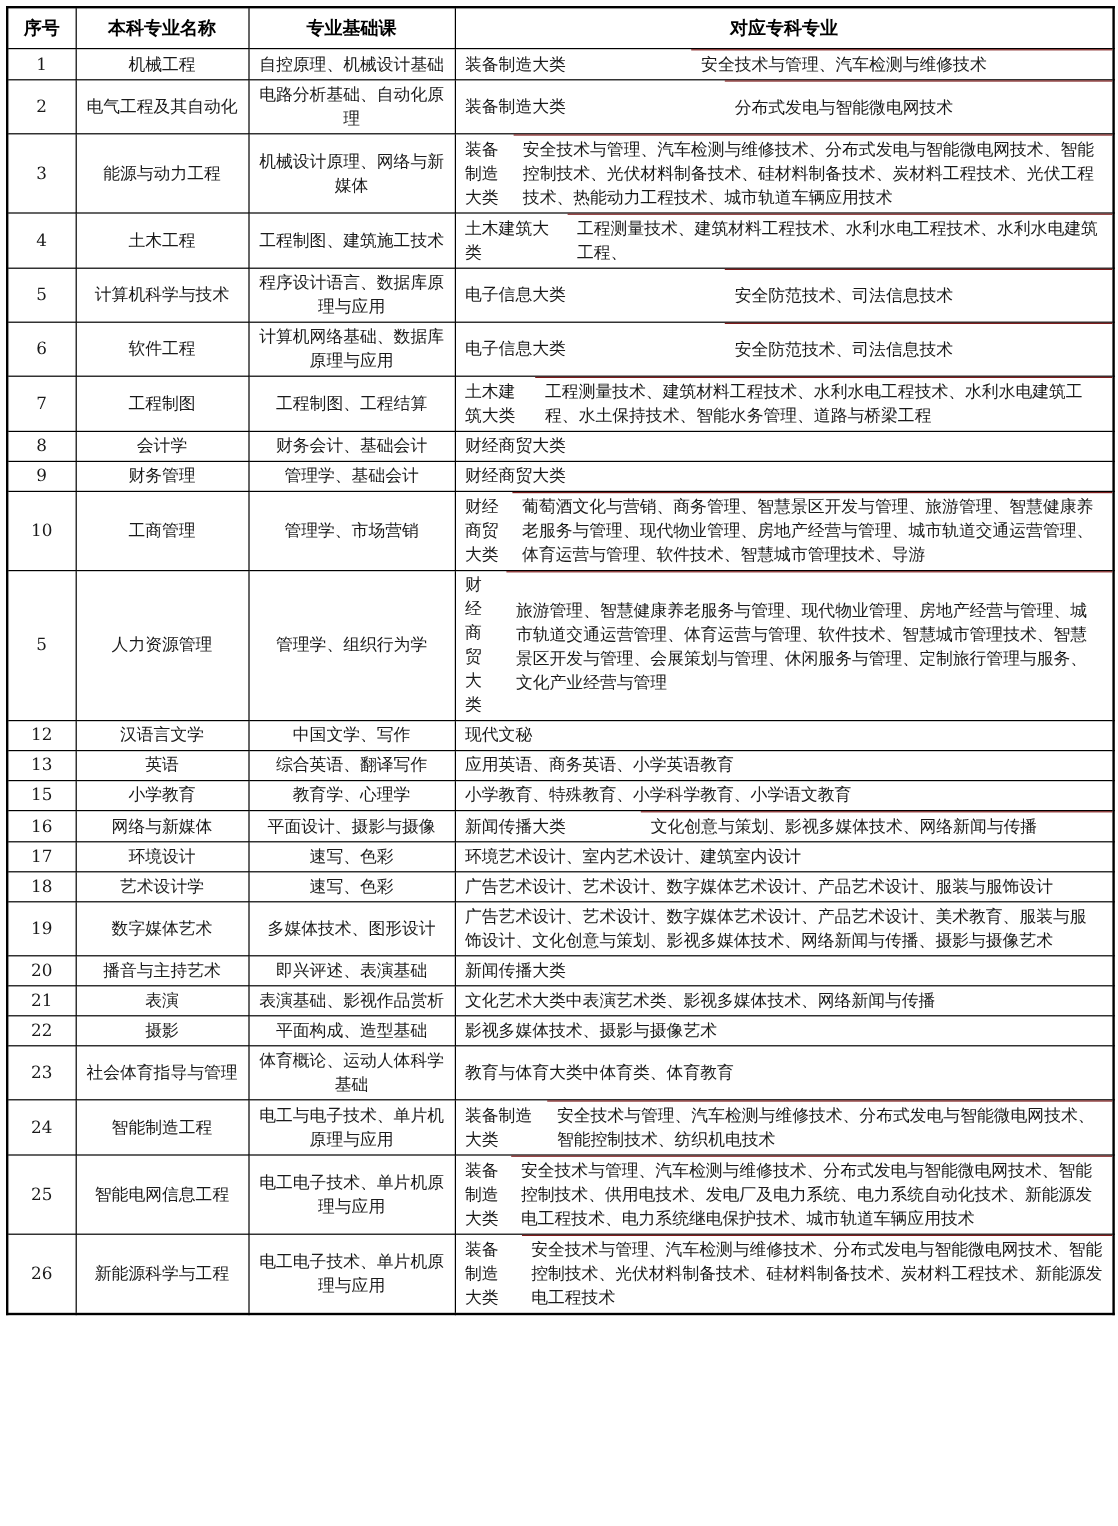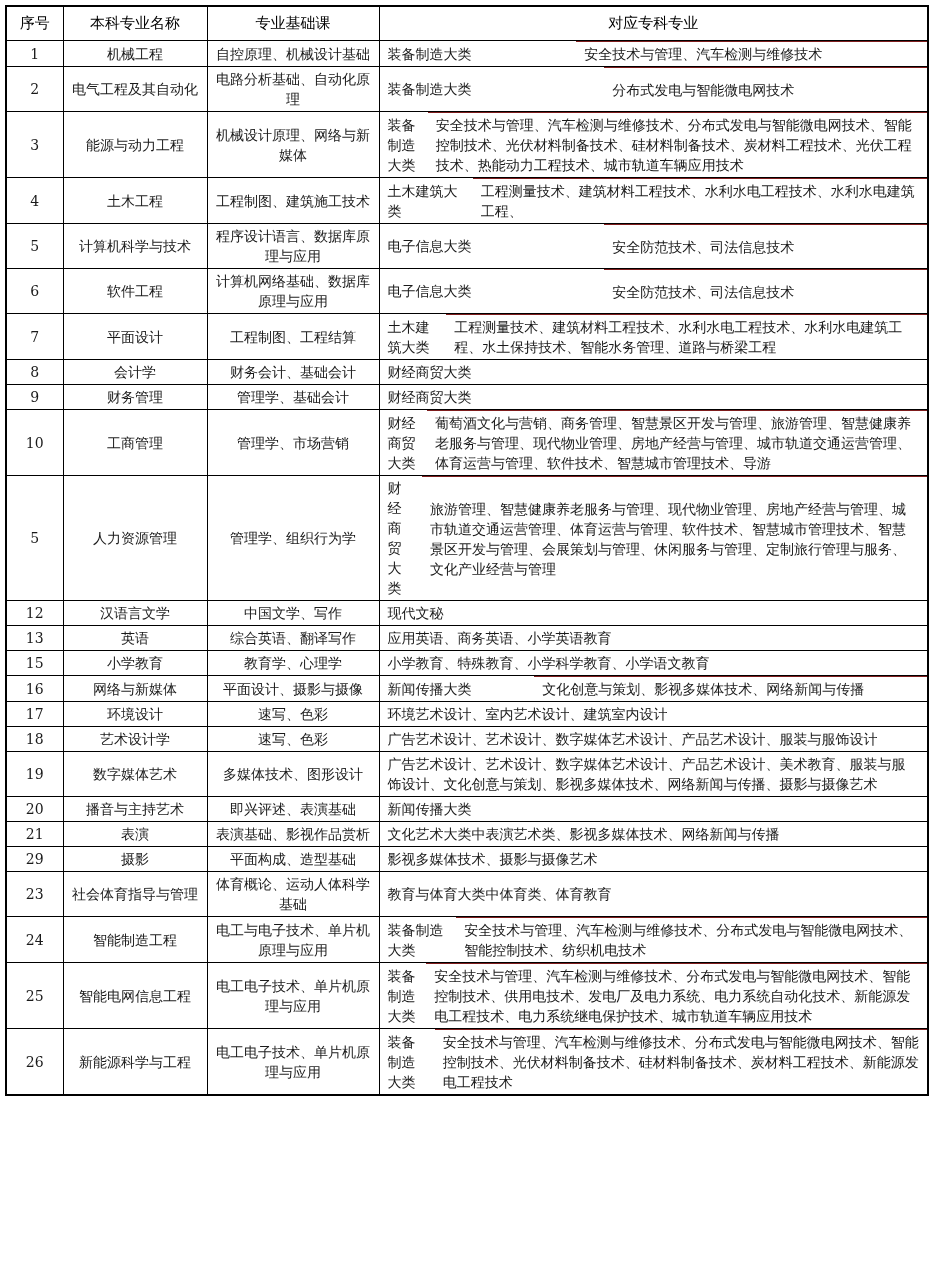--- a/index.html
+++ b/index.html
@@ -20,21 +20,21 @@
     margin: 5px;
     border: 2px solid #000;
     font-size: 14px;
   }
   table.majors th,
   table.majors td {
     border: 1px solid #000;
   }
   table.majors th {
     font-family: "Liberation Sans", "DejaVu Sans", sans-serif;
-    font-weight: normal;
+    font-weight: bold;
     font-size: 15px;
     padding: 7px 4px;
     text-align: center;
     color: #000;
     margin-left: 36px;
   }
   td.c-no, td.c-major, td.c-courses {
     text-align: center;
     vertical-align: middle;
     padding: 2px 5px;
@@ -142,21 +142,21 @@
         <td class="c-courses">计算机网络基础、数据库原理与应用</td>
         <td class="c-map">
           <div class="map-wrap">
             <div class="sub">电子信息大类</div>
             <div class="sub">安全防范技术、司法信息技术</div>
           </div>
         </td>
       </tr>
       <tr>
         <td class="c-no">7</td>
-        <td class="c-major">平面设计</td>
+        <td class="c-major">工程制图</td>
         <td class="c-courses">工程制图、工程结算</td>
         <td class="c-map">
           <div class="map-wrap">
             <div class="sub">土木建筑大类</div>
             <div class="sub">工程测量技术、建筑材料工程技术、水利水电工程技术、水利水电建筑工程、水土保持技术、智能水务管理、道路与桥梁工程</div>
           </div>
         </td>
       </tr>
       <tr>
         <td class="c-no">8</td>
@@ -285,21 +285,21 @@
         <td class="c-no">21</td>
         <td class="c-major">表演</td>
         <td class="c-courses">表演基础、影视作品赏析</td>
         <td class="c-map">
           <div class="map-wrap">
             <div class="sub">文化艺术大类中表演艺术类、影视多媒体技术、网络新闻与传播</div>
           </div>
         </td>
       </tr>
       <tr>
-        <td class="c-no">29</td>
+        <td class="c-no">22</td>
         <td class="c-major">摄影</td>
         <td class="c-courses">平面构成、造型基础</td>
         <td class="c-map">
           <div class="map-wrap">
             <div class="sub">影视多媒体技术、摄影与摄像艺术</div>
           </div>
         </td>
       </tr>
       <tr>
         <td class="c-no">23</td>

